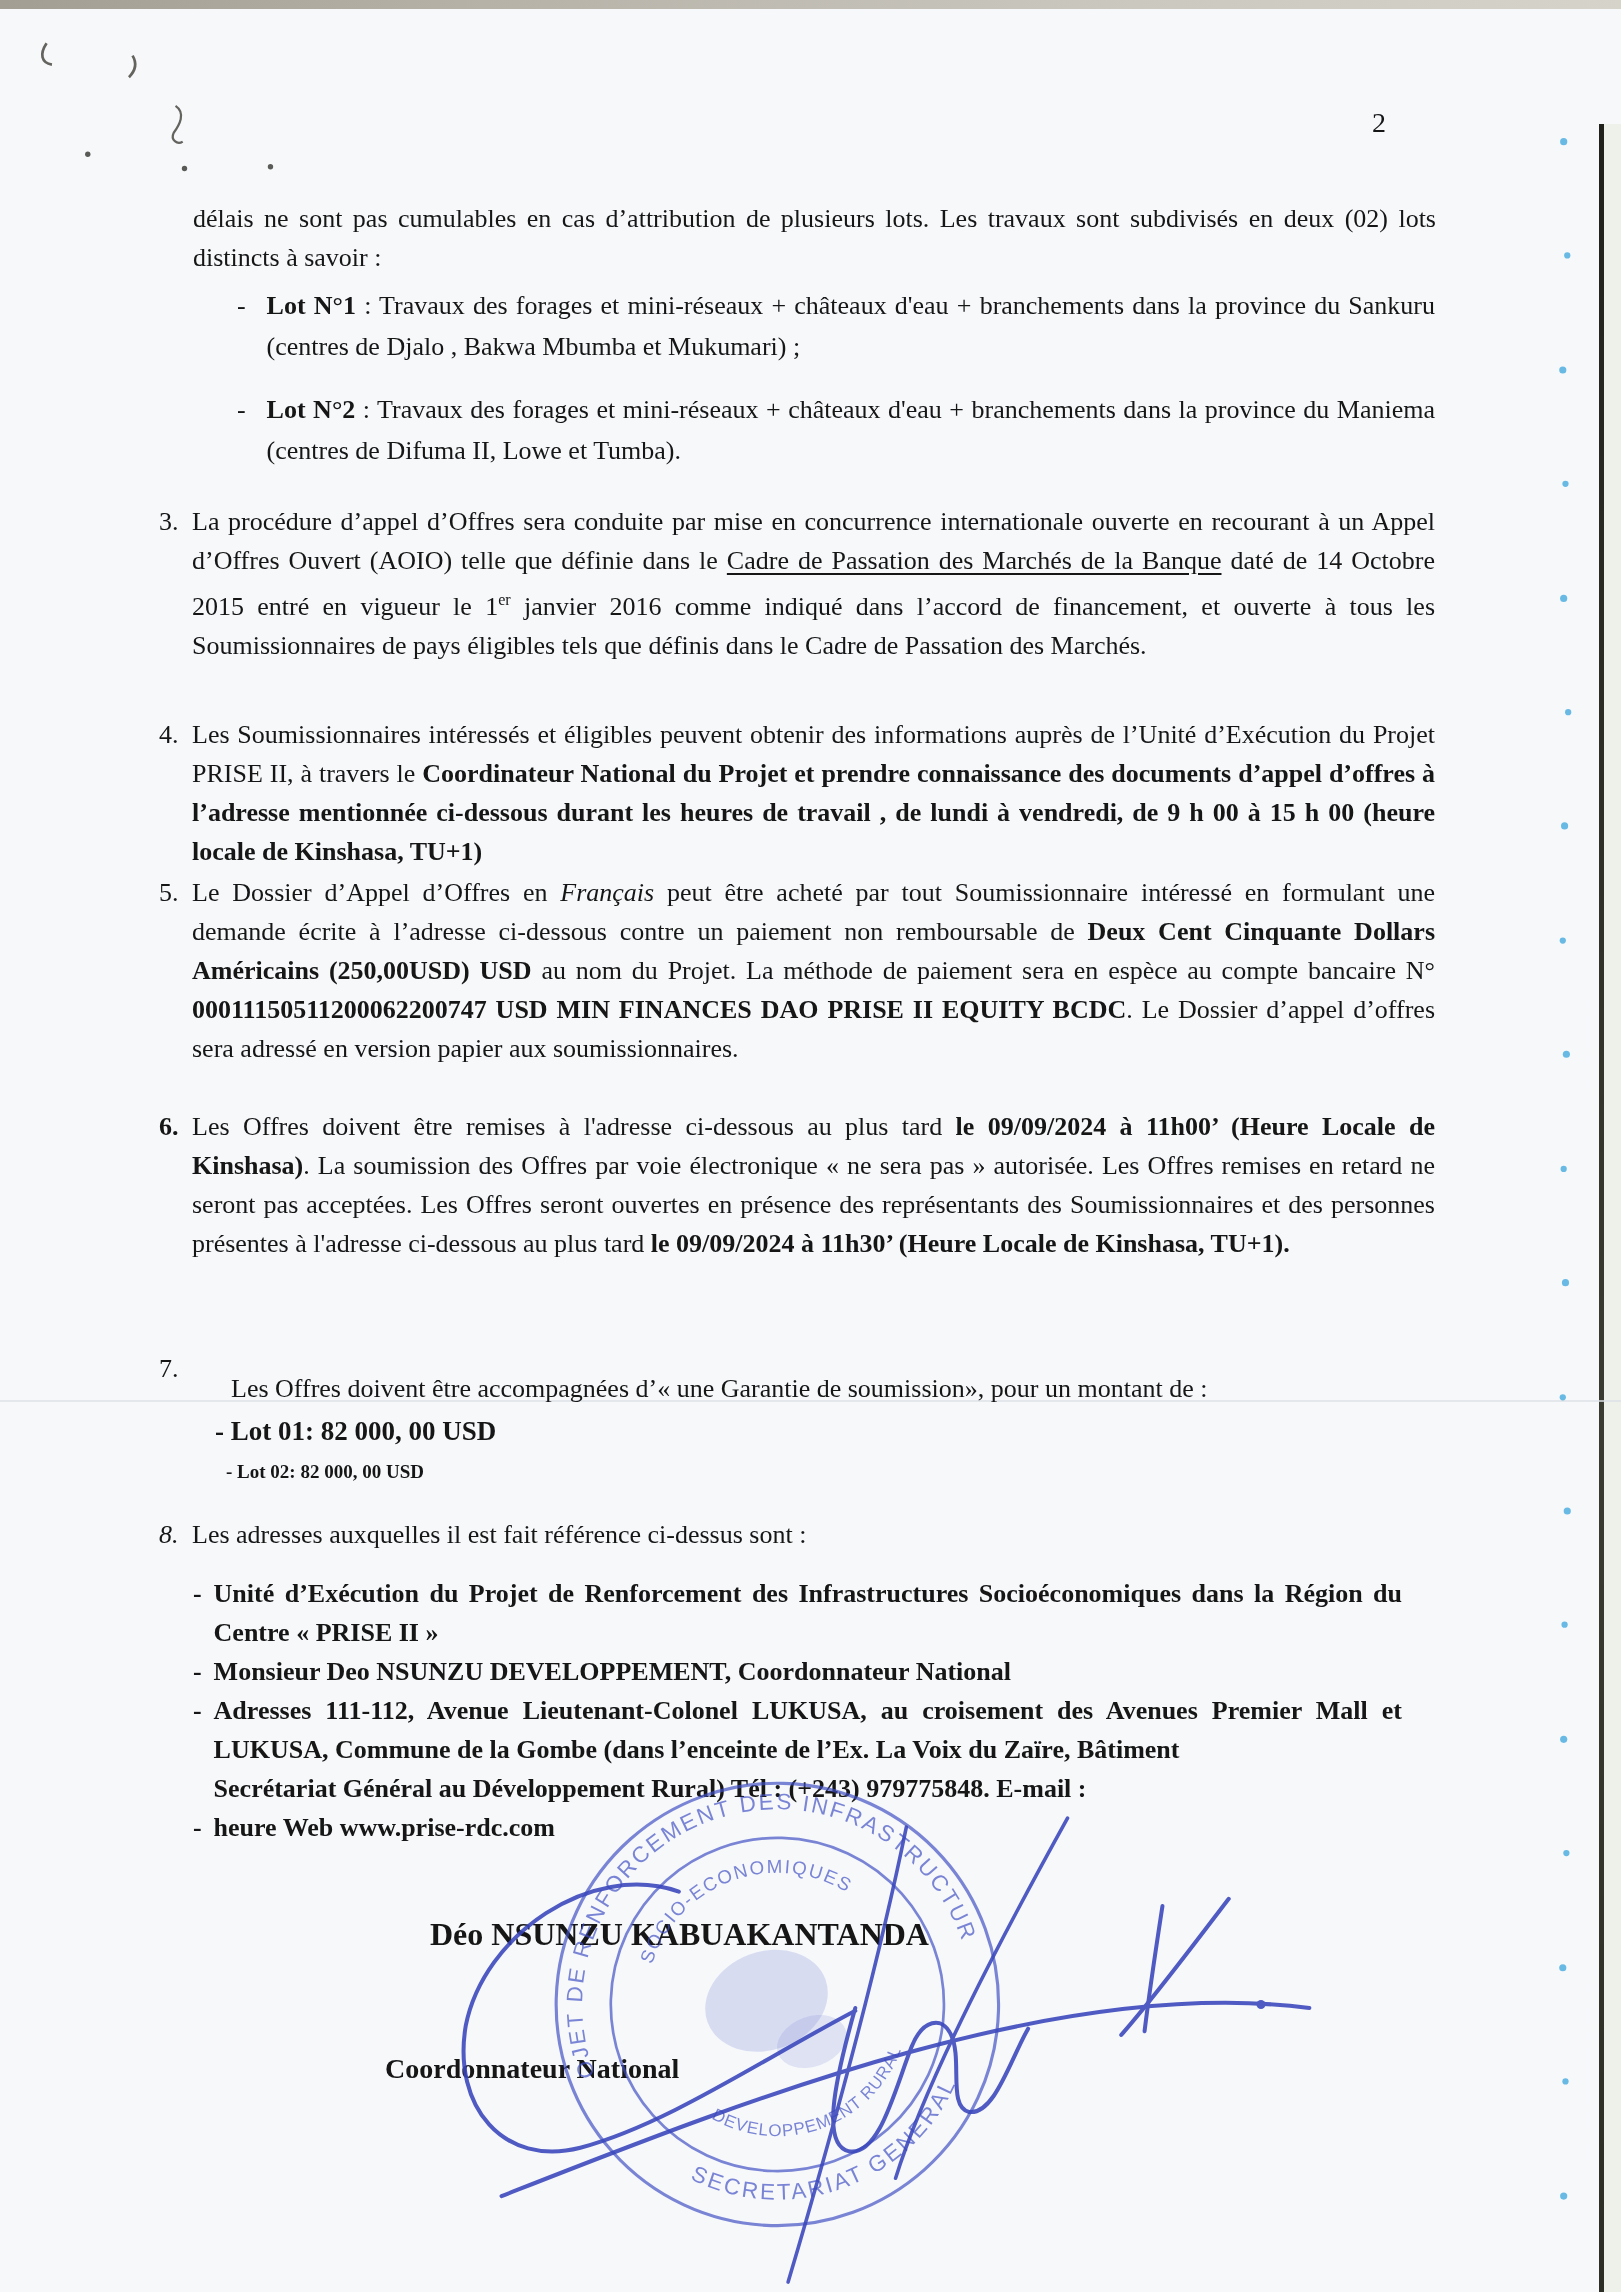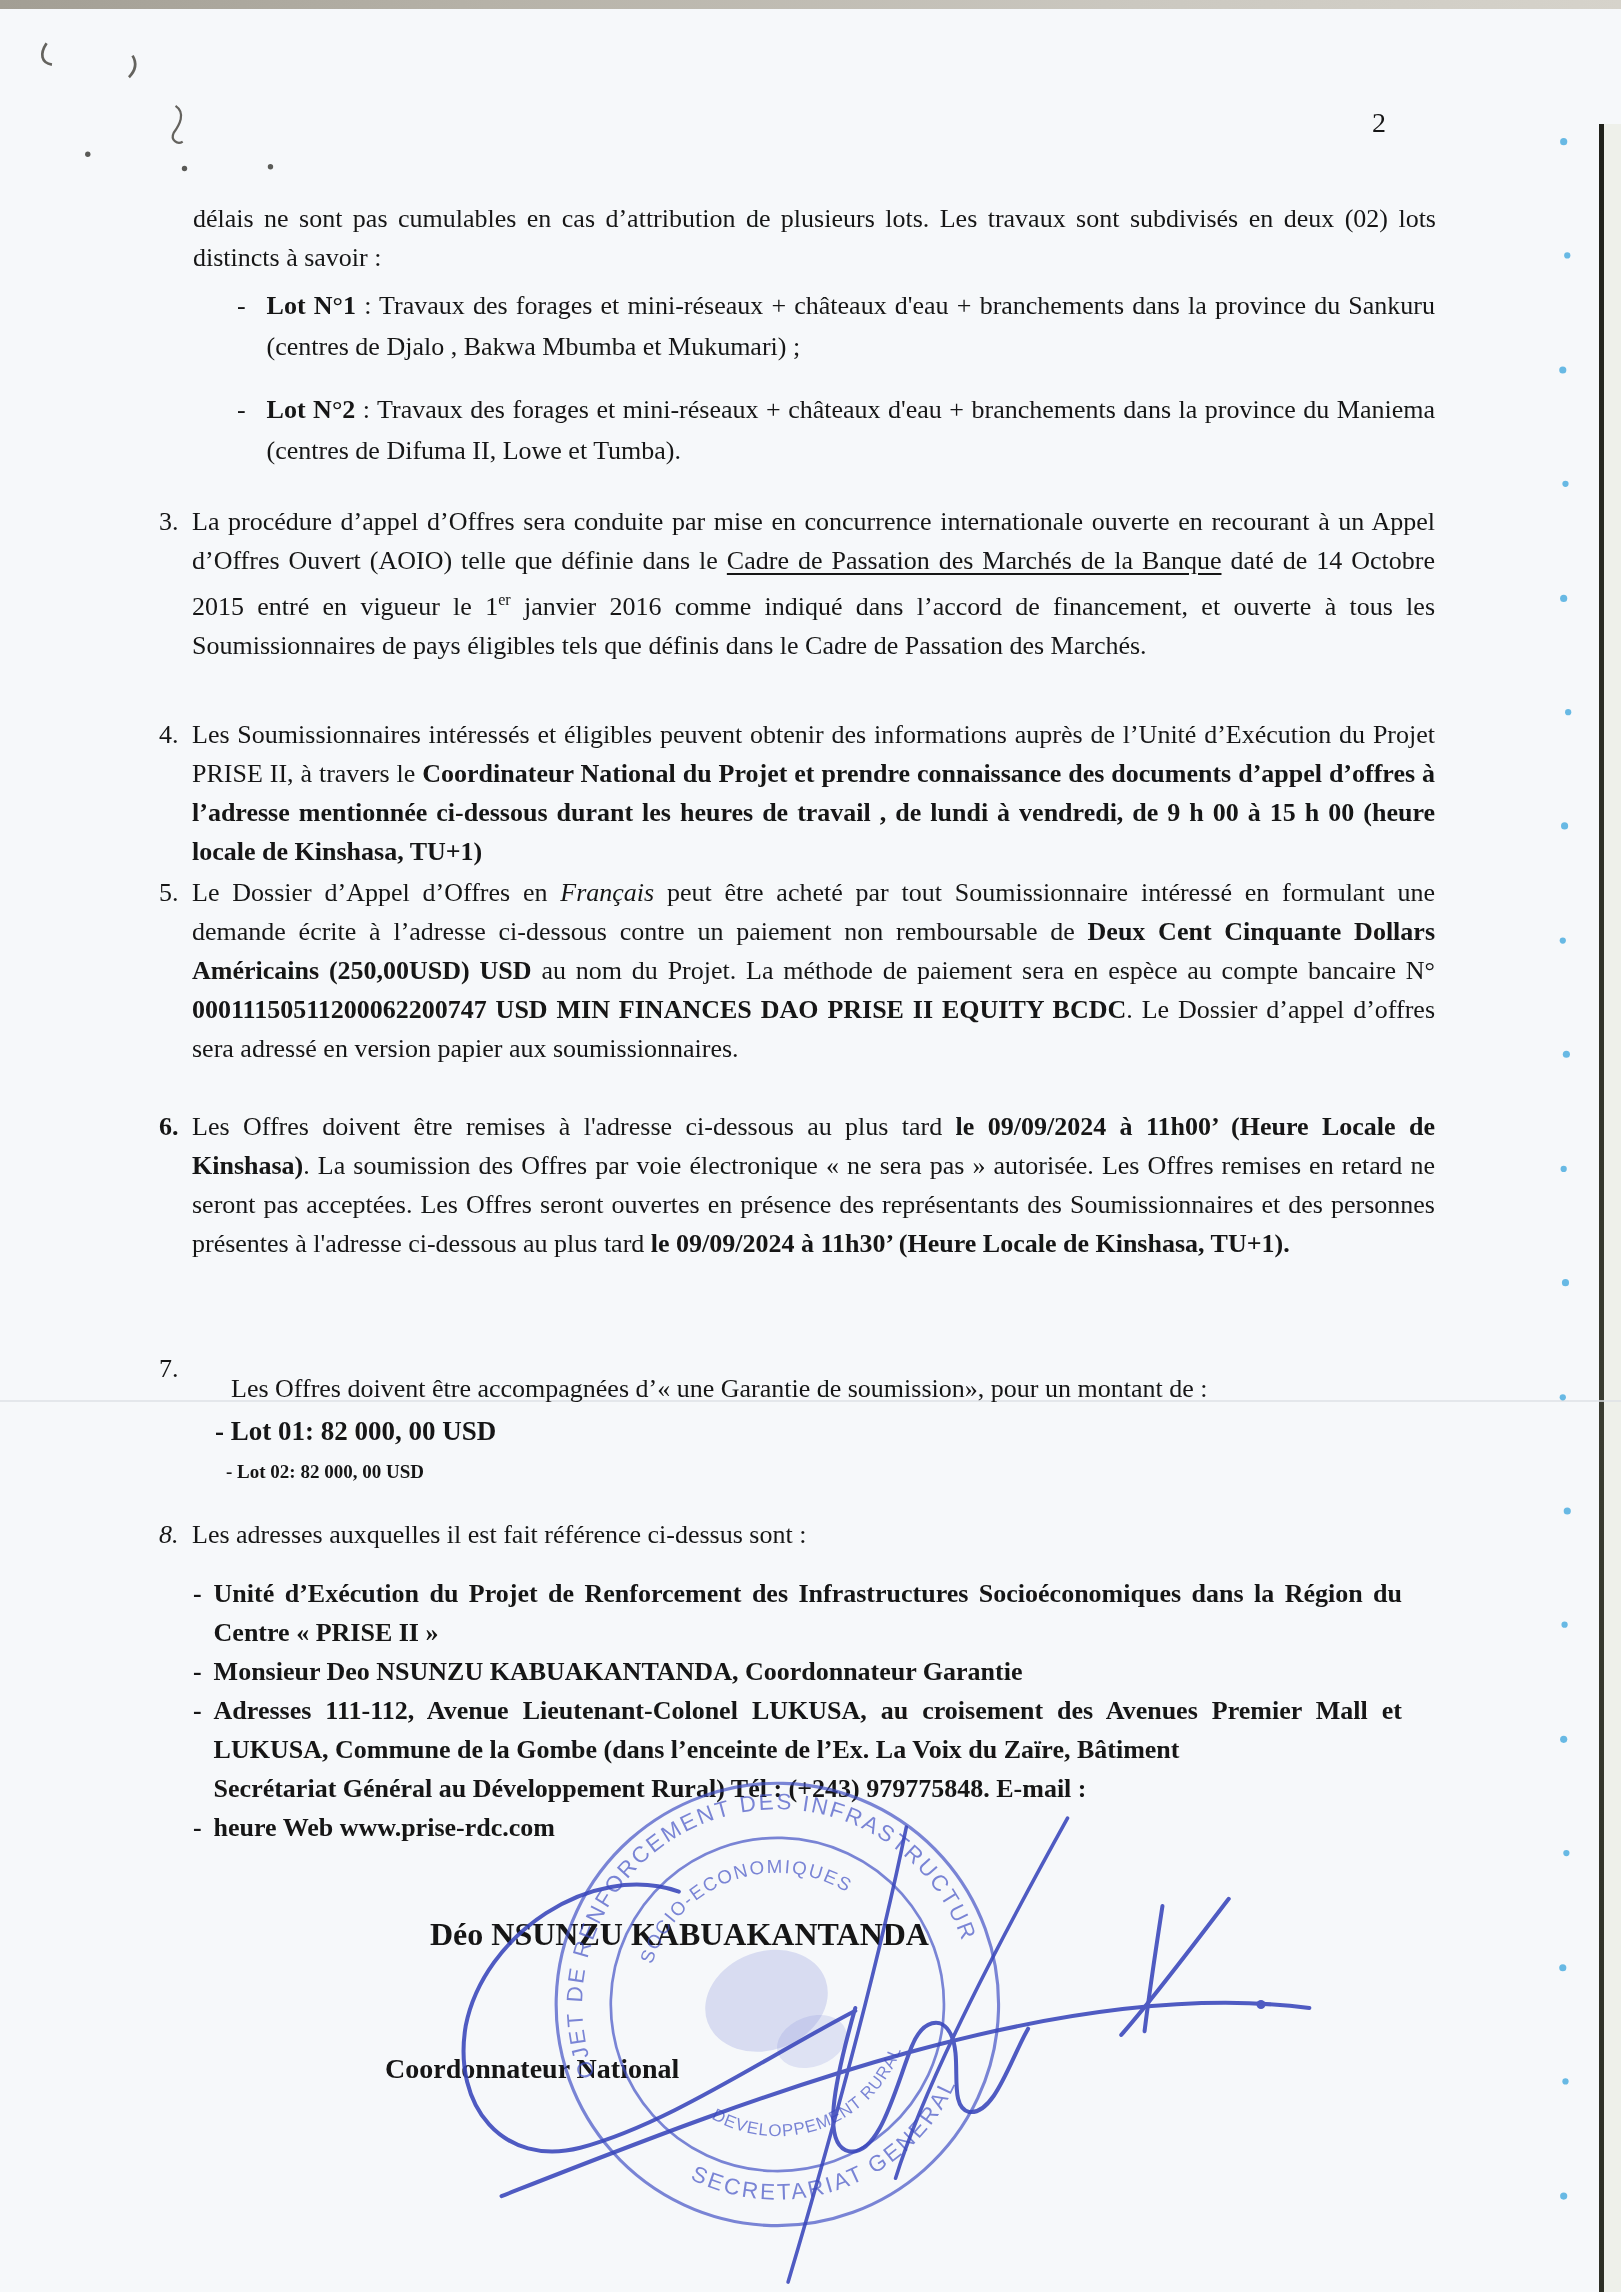--- a/index.html
+++ b/index.html
@@ -104,21 +104,21 @@
   </div>
 </div>
 
 <div class="abs para" style="left:193px;top:1574px;width:1209px;line-height:39px;">
   <div class="addr-bullet">
     <span class="dash">-</span>
     <span>Unité d’Exécution du Projet de Renforcement des Infrastructures Socioéconomiques dans la Région du Centre « PRISE II »</span>
   </div>
   <div class="addr-bullet">
     <span class="dash">-</span>
-    <span>Monsieur Deo NSUNZU KABUAKANTANDA, Coordonnateur Garantie</span>
+    <span>Monsieur Deo NSUNZU DEVELOPPEMENT, Coordonnateur National</span>
   </div>
   <div class="addr-bullet">
     <span class="dash">-</span>
     <span>Adresses 111-112, Avenue Lieutenant-Colonel LUKUSA, au croisement des Avenues Premier Mall et LUKUSA, Commune de la Gombe (dans l’enceinte de l’Ex. La Voix du Zaïre, Bâtiment</span>
   </div>
   <div class="addr-cont">
     <span>Secrétariat Général au Développement Rural) Tél : (+243) 979775848. E-mail :</span>
   </div>
   <div class="addr-bullet">
     <span class="dash">-</span>

